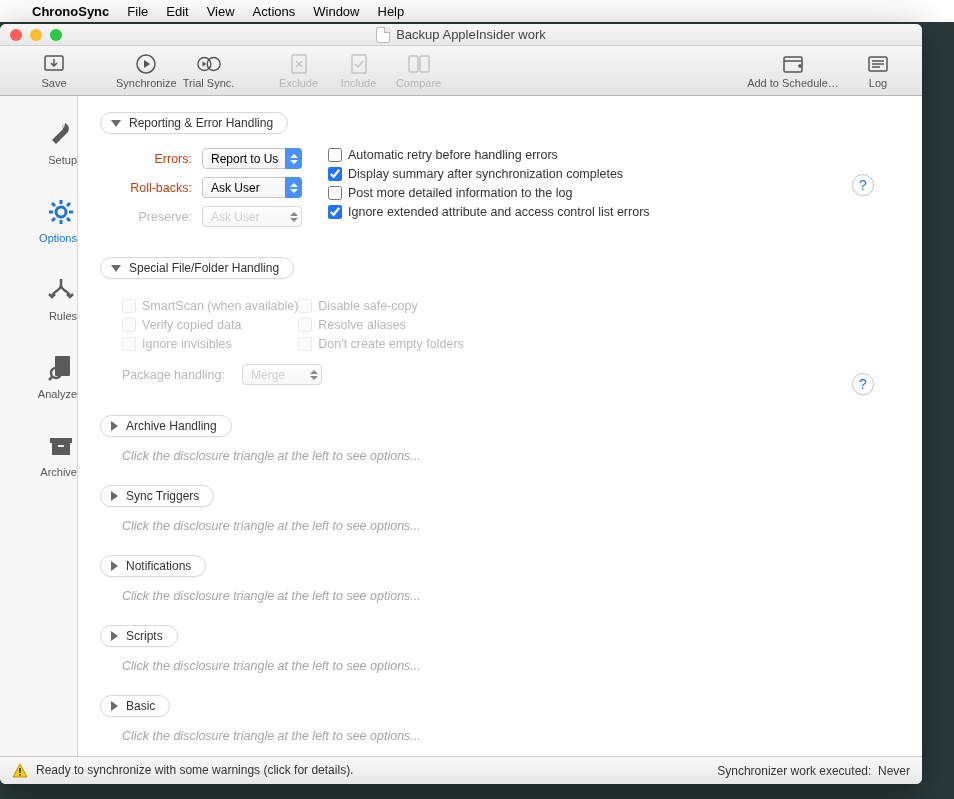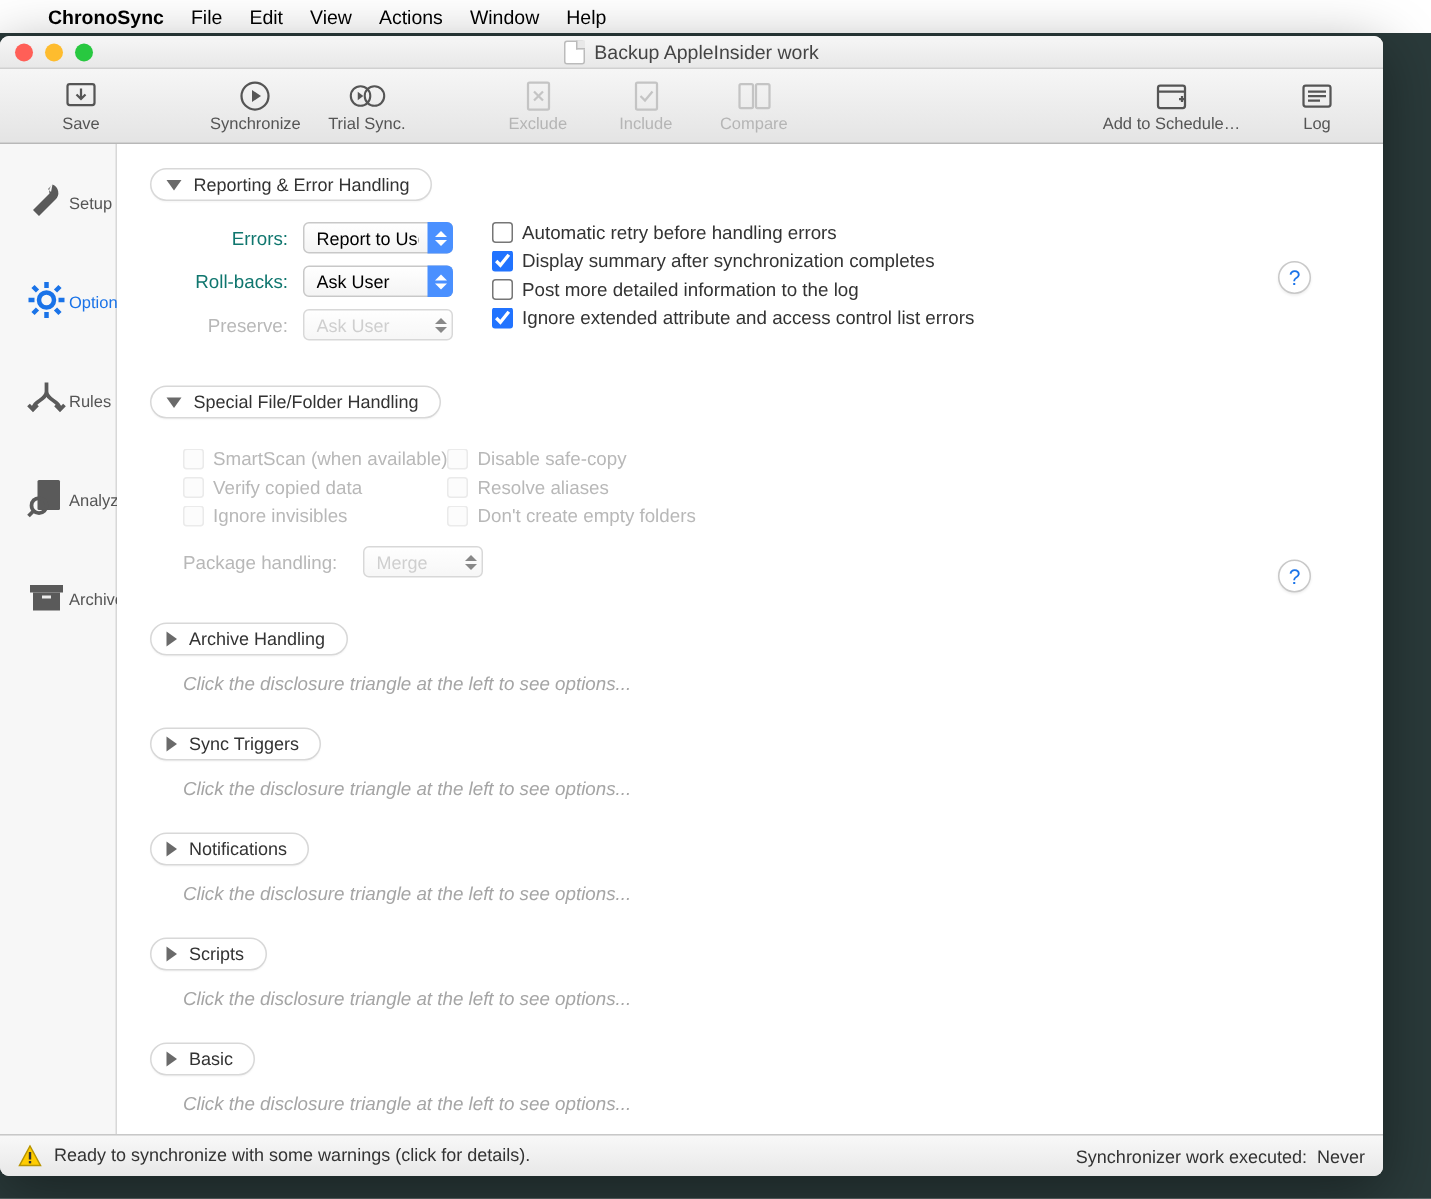--- a/index.html
+++ b/index.html
@@ -10,41 +10,41 @@
 .window { position: absolute; left: 0; top: 24px; width: 922px; height: 760px; background: #ececec; border-radius: 6px; box-shadow: 0 10px 40px rgba(0,0,0,0.4); overflow: hidden; display: flex; flex-direction: column; }
 .titlebar { height: 22px; display: flex; align-items: center; position: relative; background: linear-gradient(#f6f6f6,#e8e8e8); border-bottom: 1px solid #d0d0d0; }
 .traffic { display: flex; gap: 8px; padding-left: 10px; }
 .traffic .dot { width: 12px; height: 12px; border-radius: 50%; }
 .dot.red { background: #ff5f57; }
 .dot.yellow { background: #febc2e; }
 .dot.green { background: #28c840; }
 .titletext { position: absolute; left: 0; right: 0; text-align: center; font-size: 13px; color: #444; pointer-events: none; display: flex; align-items: center; justify-content: center; gap: 6px;}
 .docicon { width:14px; height:16px; background:#fff; border:1px solid #bbb; border-radius:2px; display:inline-block; position:relative;}
 .docicon::after{content:"";position:absolute;right:-1px;top:-1px;width:5px;height:5px;background:#e8e8e8;border-left:1px solid #bbb;border-bottom:1px solid #bbb;}
-.toolbar { height: 50px; background: linear-gradient(#f6f6f6,#e4e4e4); border-bottom: 1px solid #b8b8b8; display: flex; align-items: center; padding: 0 14px; gap: 12px; }
+.toolbar { height: 50px; background: linear-gradient(#f6f6f6,#e4e4e4); border-bottom: 1px solid #b8b8b8; display: flex; align-items: center; padding: 0 14px; gap: 0; }
 .tbitem { display: flex; flex-direction: column; align-items: center; justify-content: center; font-size: 11px; color: #555; min-width: 60px; padding: 0 2px;}
 .tbitem.disabled { color: #b5b5b5; }
 .tbicon { width: 26px; height: 22px; display:flex; align-items:center; justify-content:center; margin-bottom:2px;}
 .tbicon svg { stroke: #555; fill: none; }
 .tbitem.disabled .tbicon svg { stroke: #c4c4c4; }
 .tbspacer { flex: 1; }
 .body { flex: 1; display: flex; overflow: hidden; }
 .sidebar { width: 78px; background: #f7f7f7; border-right: 1px solid #d8d8d8; display: flex; flex-direction: column; align-items: center; padding-top: 12px; gap: 2px;}
-.sbitem { width: 100%; display: flex; flex-direction: row; align-items: center; padding: 10px 16px 18px; font-size: 11px; color: #555; cursor: default;}
+.sbitem { width: 100%; display: flex; flex-direction: column; align-items: flex-end; padding: 10px 0 18px; font-size: 11px; color: #555; cursor: default;}
 .sbitem.selected { color: #1a73e8; }
 .sbicon { width: 32px; height: 32px; display:flex; align-items:center; justify-content:center; margin-bottom:4px;}
 .main { flex: 1; background: #fff; overflow-y: auto; padding: 16px 22px 12px 22px; }
 .section { margin-bottom: 18px; }
 .sechead { display: inline-flex; align-items: center; background: #fff; border: 1px solid #d8d8d8; border-radius: 12px; padding: 3px 14px 3px 10px; font-size: 12px; font-weight: 500; color: #333; gap:8px; box-shadow: 0 1px 1px rgba(0,0,0,0.03);}
 .tri { width: 0; height: 0; display:inline-block;}
 .tri.down { border-left: 5px solid transparent; border-right: 5px solid transparent; border-top: 7px solid #6a6a6a; }
 .tri.right { border-top: 5px solid transparent; border-bottom: 5px solid transparent; border-left: 7px solid #6a6a6a; }
 .secbody { padding: 14px 4px 4px 22px; font-size: 12.5px; color: #444; }
 .row { display: flex; align-items: center; margin-bottom: 8px; gap: 10px;}
-.lbl { width: 70px; text-align: right; font-size: 12.5px; color: #0f766e;}
+.lbl { width: 70px; text-align: right; font-size: 12.5px; color: #c2410c;}
 .lbl.disabled{color:#b8b8b8;}
 .sel { appearance: none; height: 21px; font-size: 12px; border: 1px solid #c8c8c8; border-radius: 4px; background: linear-gradient(#fff,#f4f4f4); padding: 0 22px 0 8px; position: relative; width: 100px;}
 .selwrap{position:relative;display:inline-block;}
 .selwrap.blue::after{content:"";position:absolute;right:0;top:0;width:17px;height:21px;background:#4a90ff;border-radius:0 4px 4px 0;pointer-events:none;}
 .selwrap::before{content:"";position:absolute;right:4px;top:6px;width:0;height:0;border-left:4px solid transparent;border-right:4px solid transparent;border-bottom:4px solid #fff;z-index:2;pointer-events:none;}
 .selwrap .arr2{position:absolute;right:4px;top:12px;width:0;height:0;border-left:4px solid transparent;border-right:4px solid transparent;border-top:4px solid #fff;z-index:2;pointer-events:none;}
 .selwrap.plain::before{border-bottom-color:#888;}
 .selwrap.plain .arr2{border-top-color:#888;}
 .chk { display: flex; align-items: center; gap: 6px; font-size: 12.5px; color: #333; margin-bottom: 5px;}
 .chk.disabled{color:#b8b8b8;}

